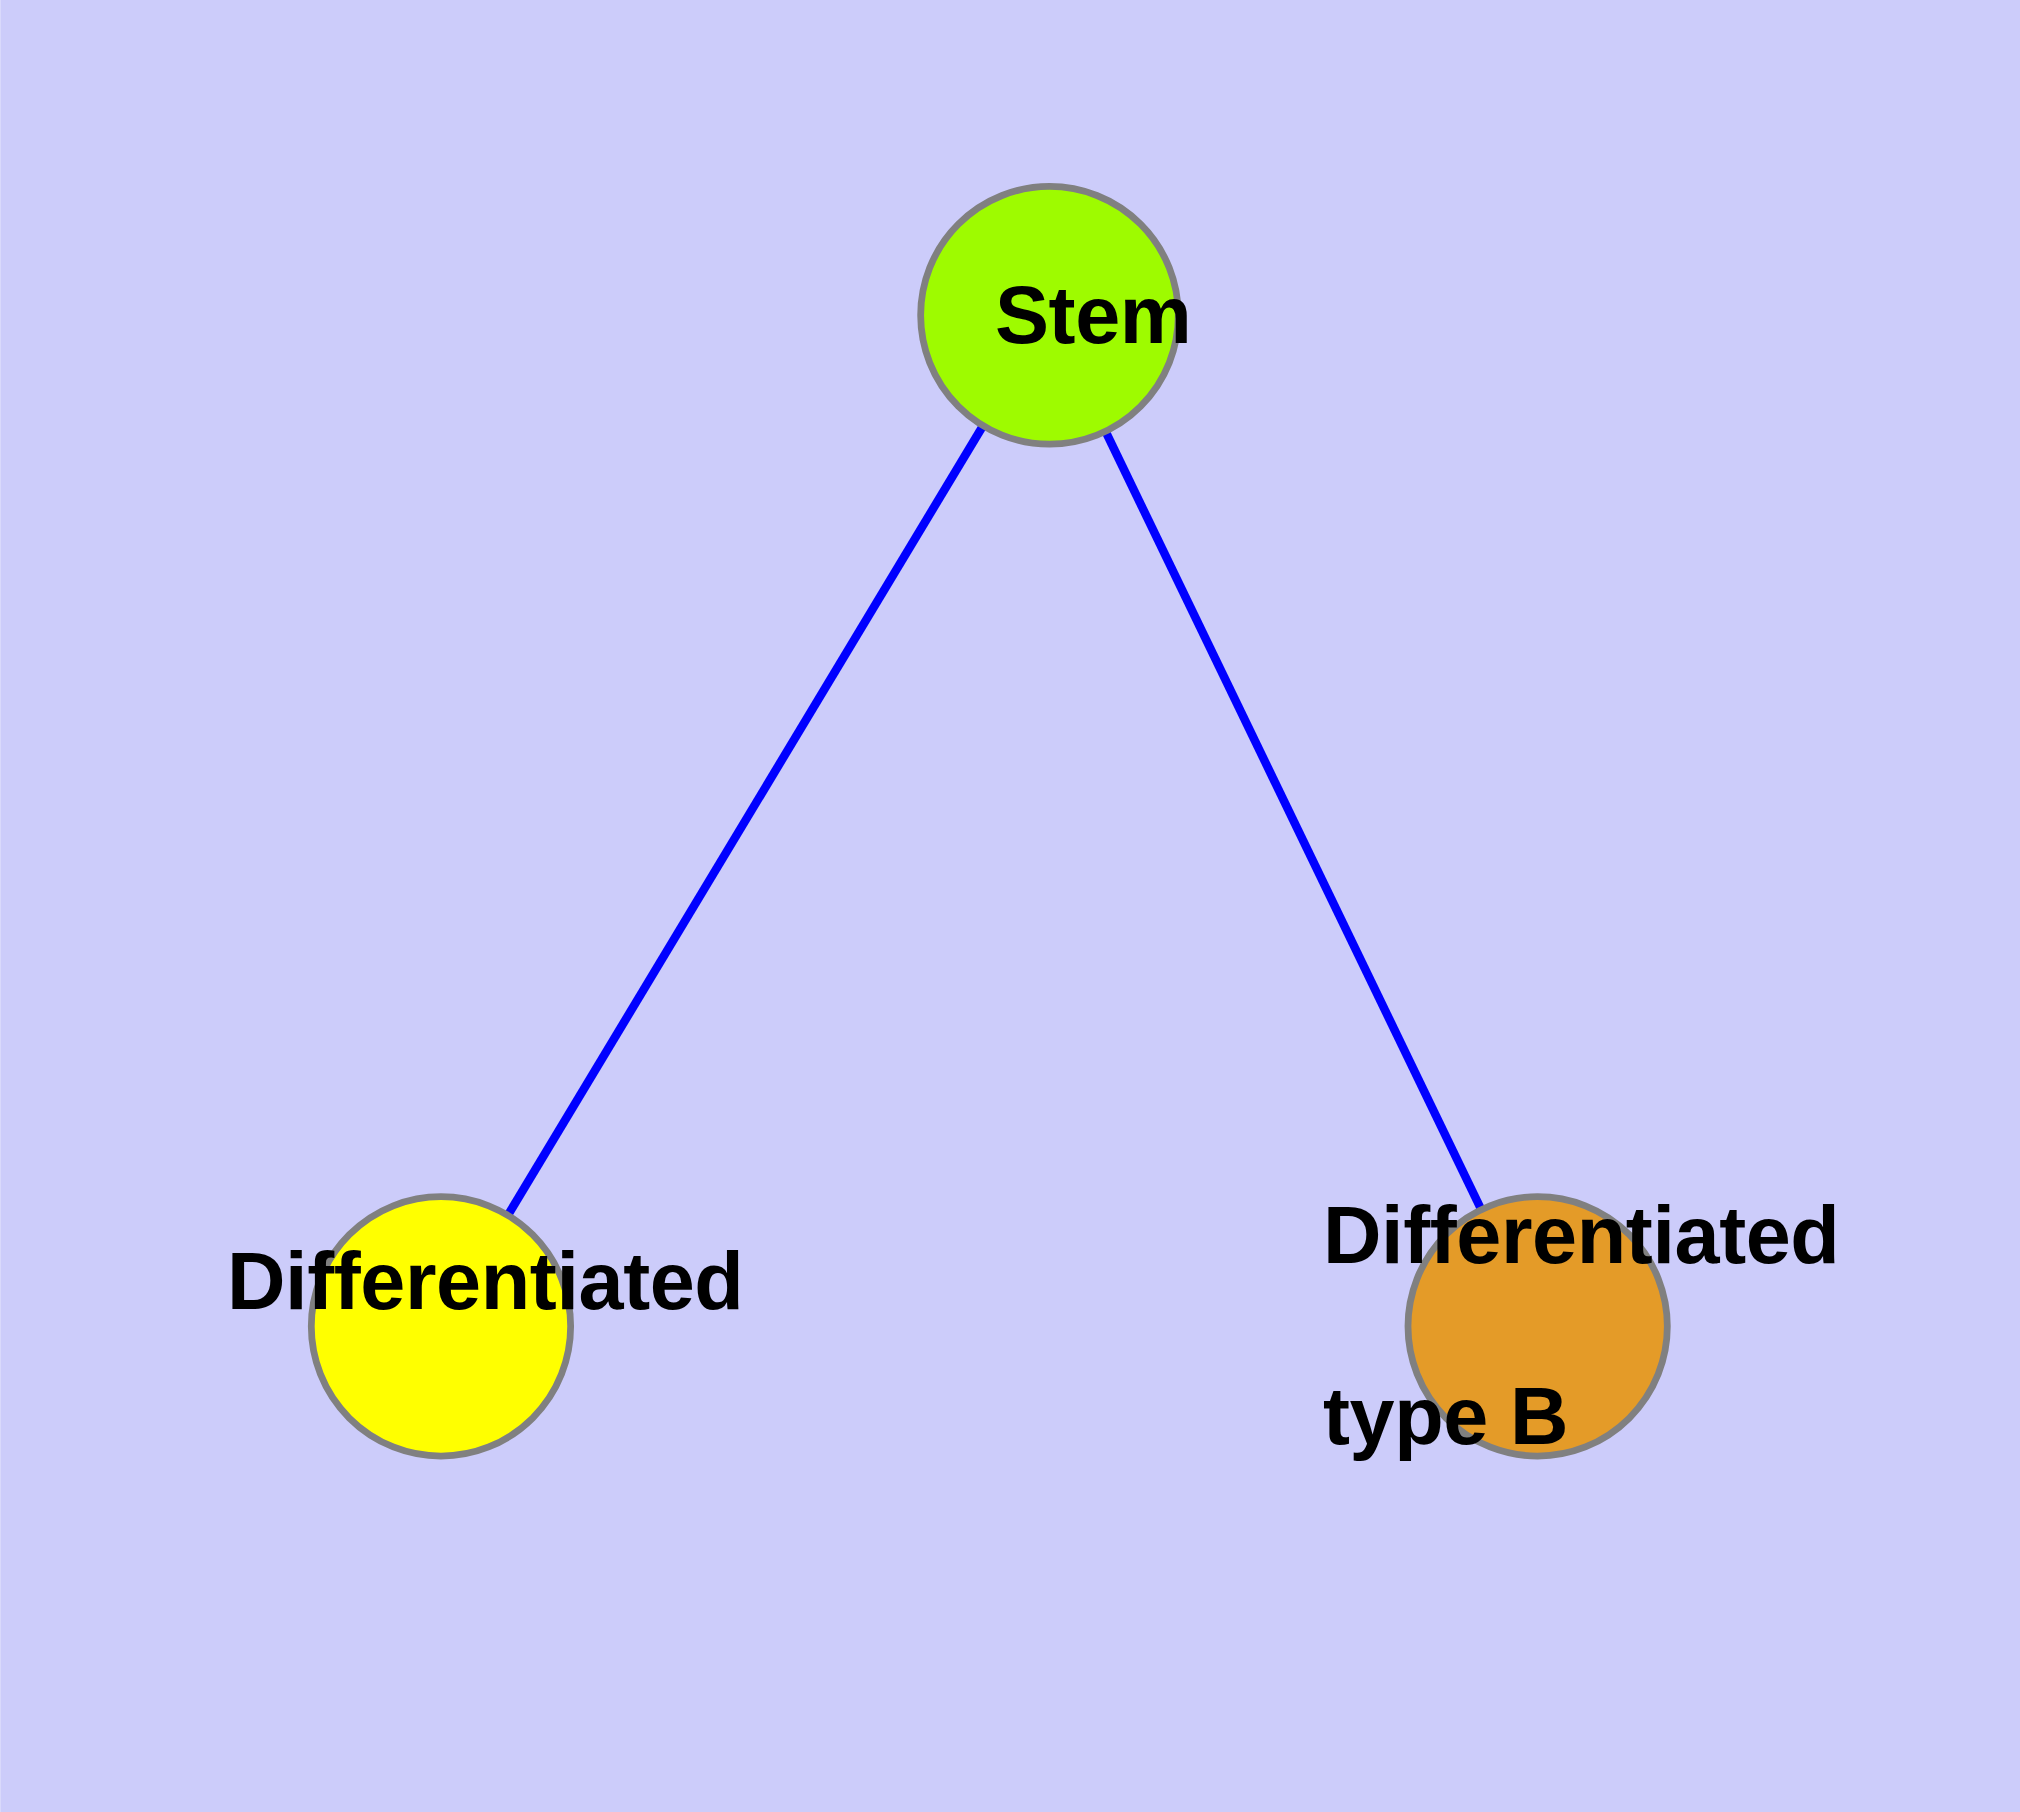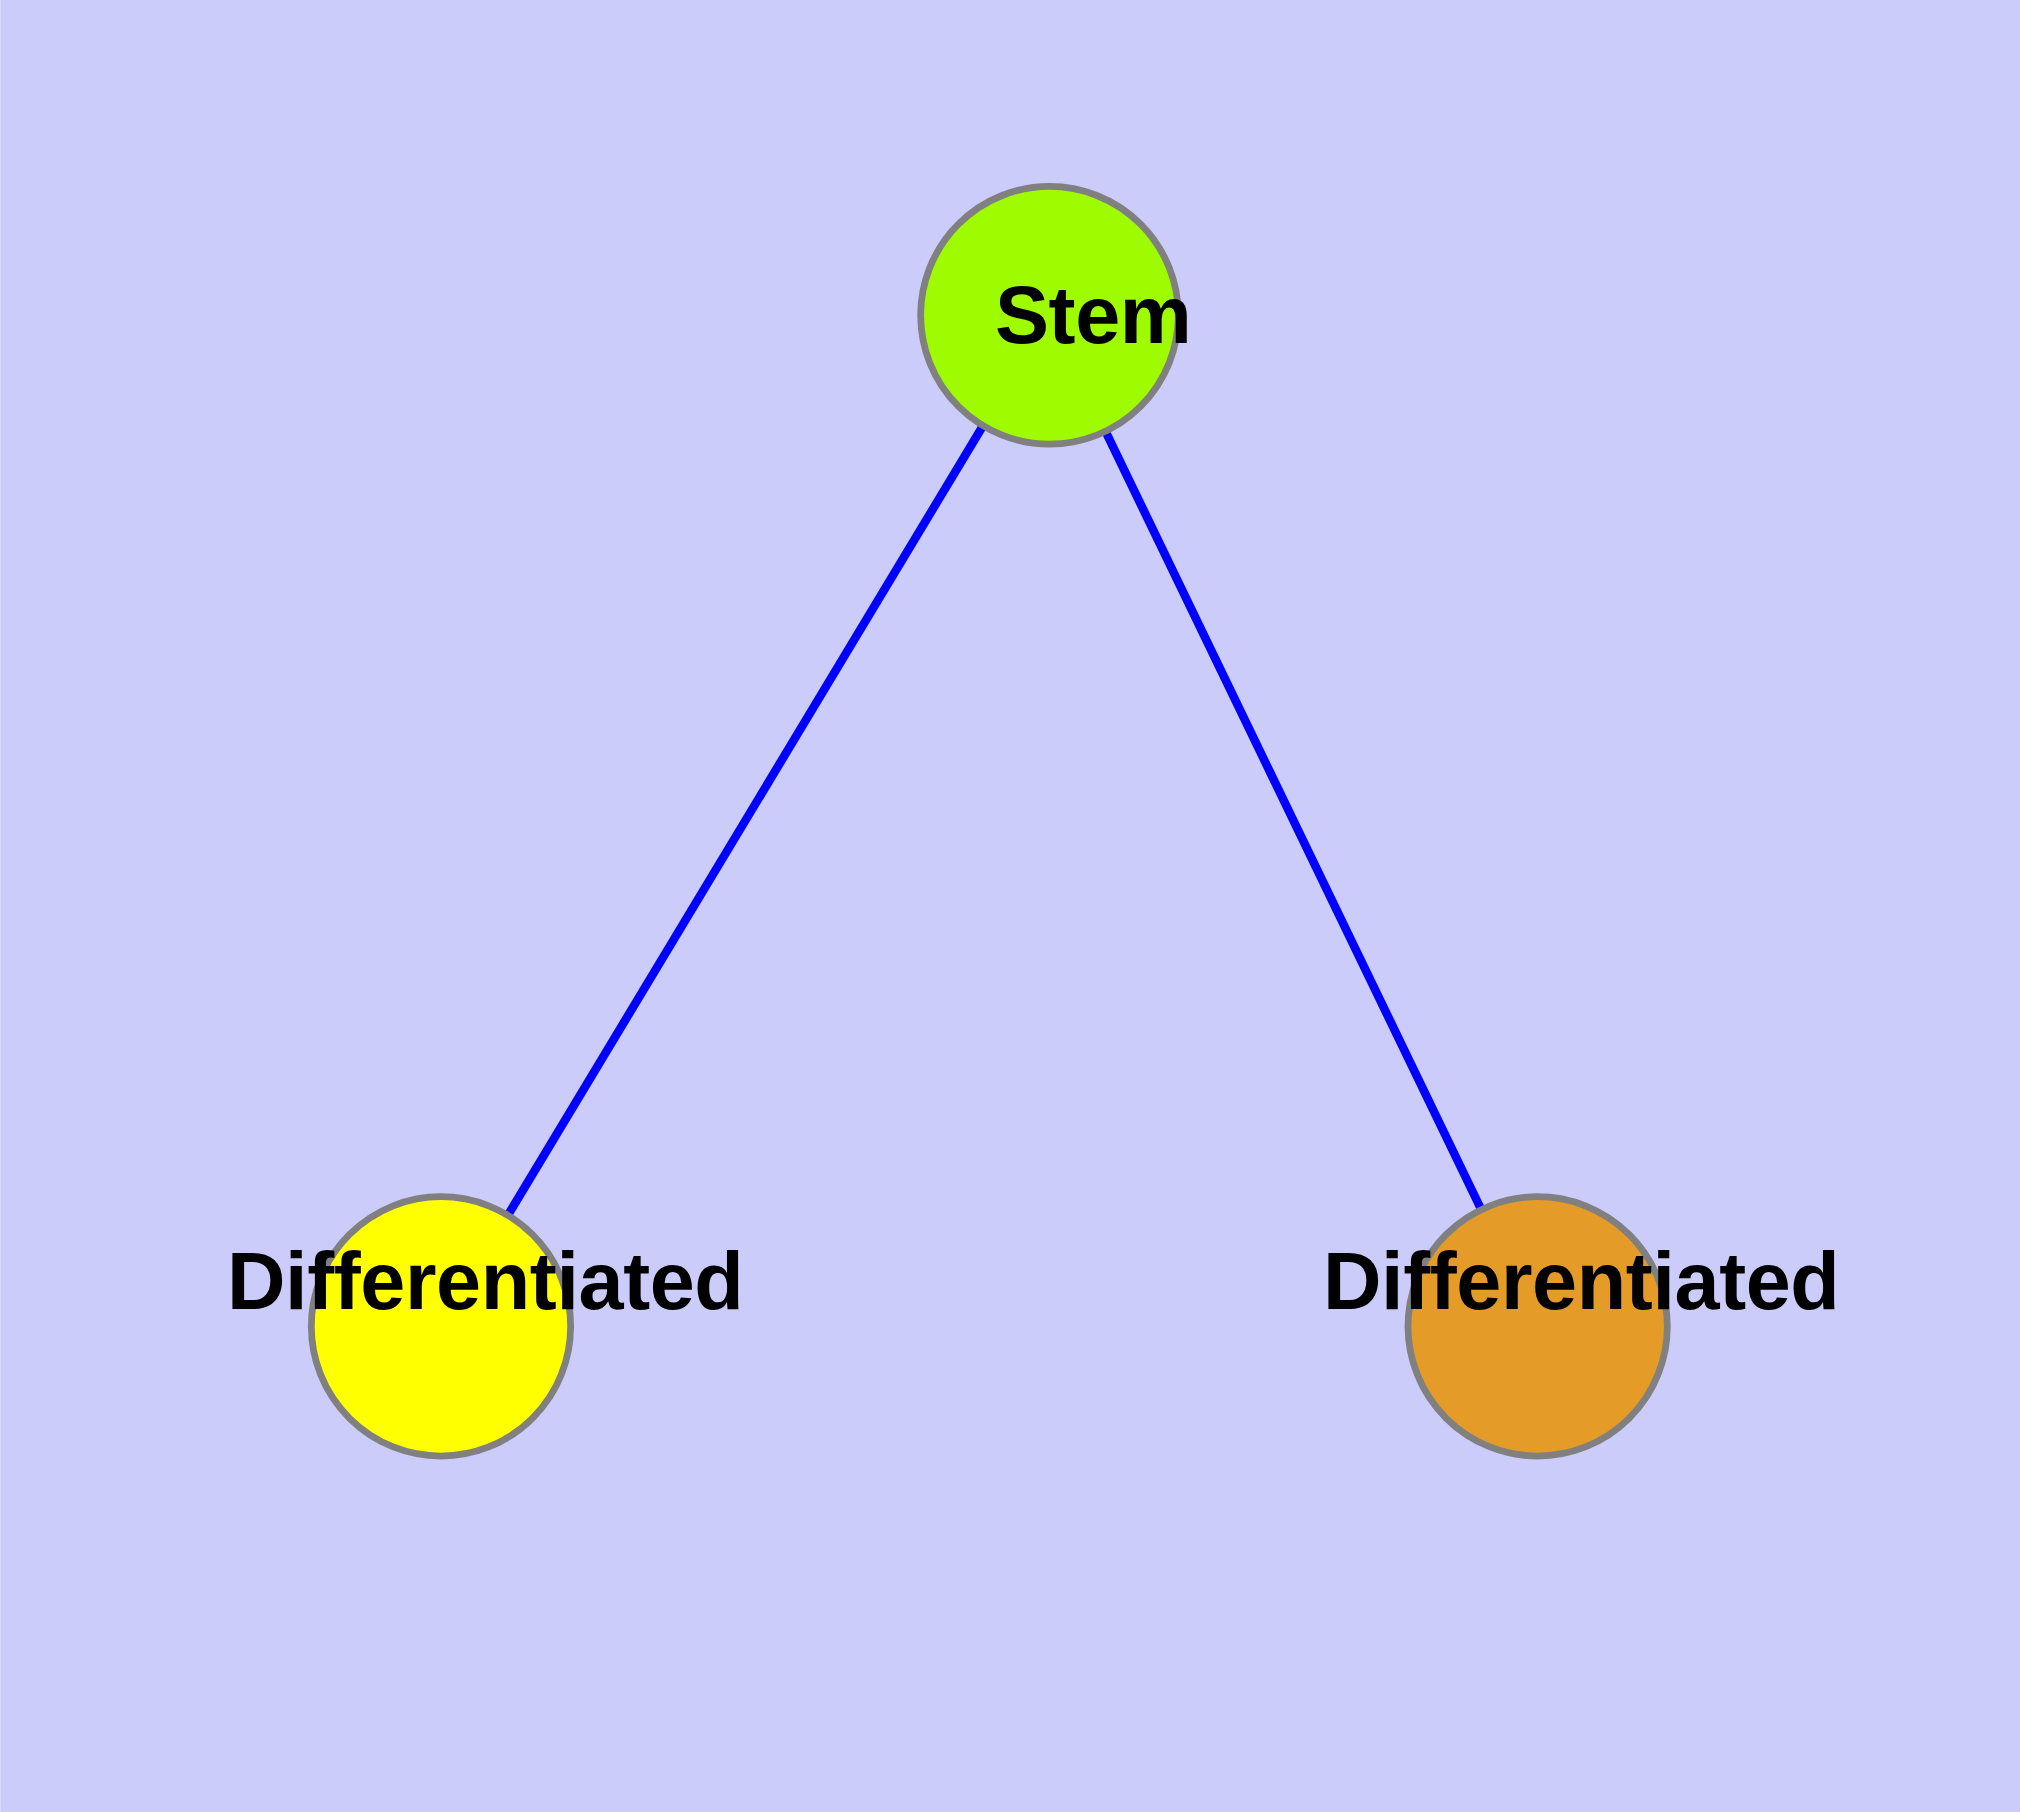--- a/index.html
+++ b/index.html
@@ -59,16 +59,17 @@
   <div class="node-label" id="label-stem" style="left: 1049px; top: 315px; font-size: 81px; color: rgb(0, 0, 0);">
     <span>Stem</span>
   </div>
 
   <div class="node-label" id="label-diff_a" style="left: 441px; top: 1326px; font-size: 81px; color: rgb(0, 0, 0);">
     <span>Differentiated</span><br>
   </div>
 
   <div class="node-label" id="label-diff_b" style="left: 1537px; top: 1326px; font-size: 81px; color: rgb(0, 0, 0);">
     <span>Differentiated</span><br>
+    <span>type B</span>
   </div>
 
 </div>
 
 
 </body></html>

